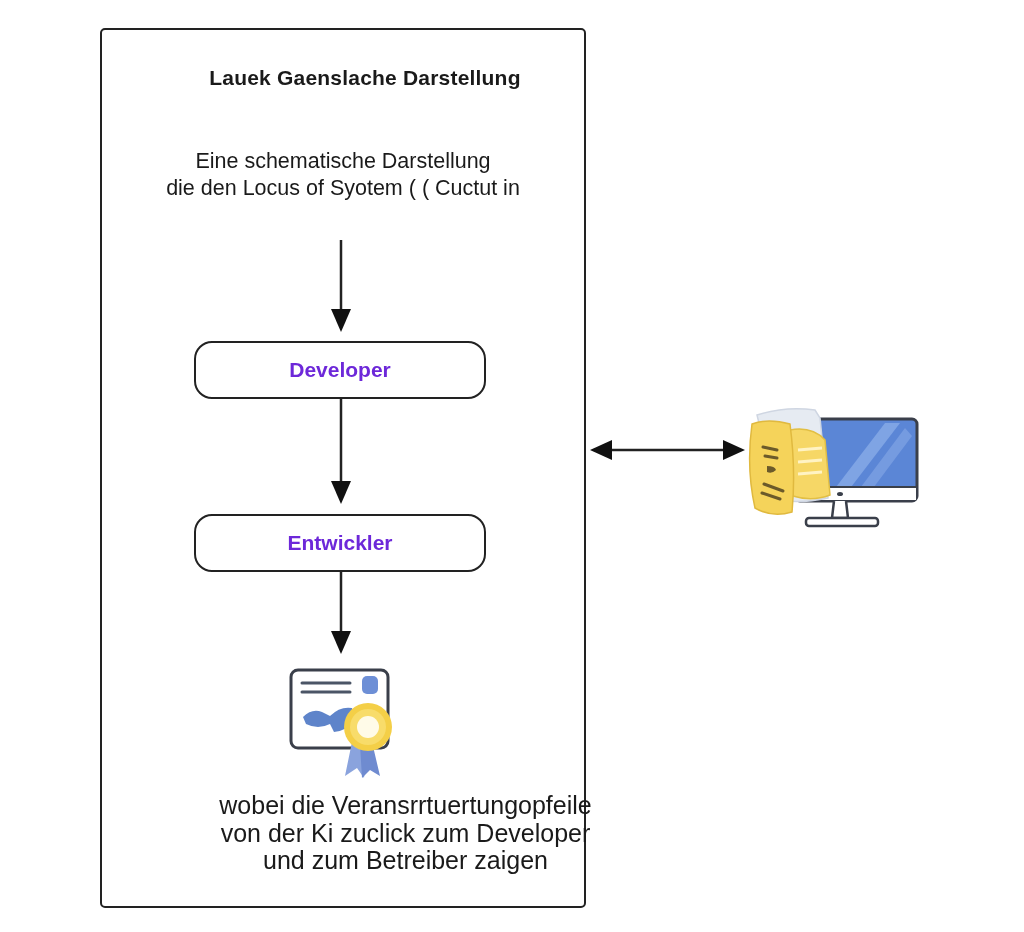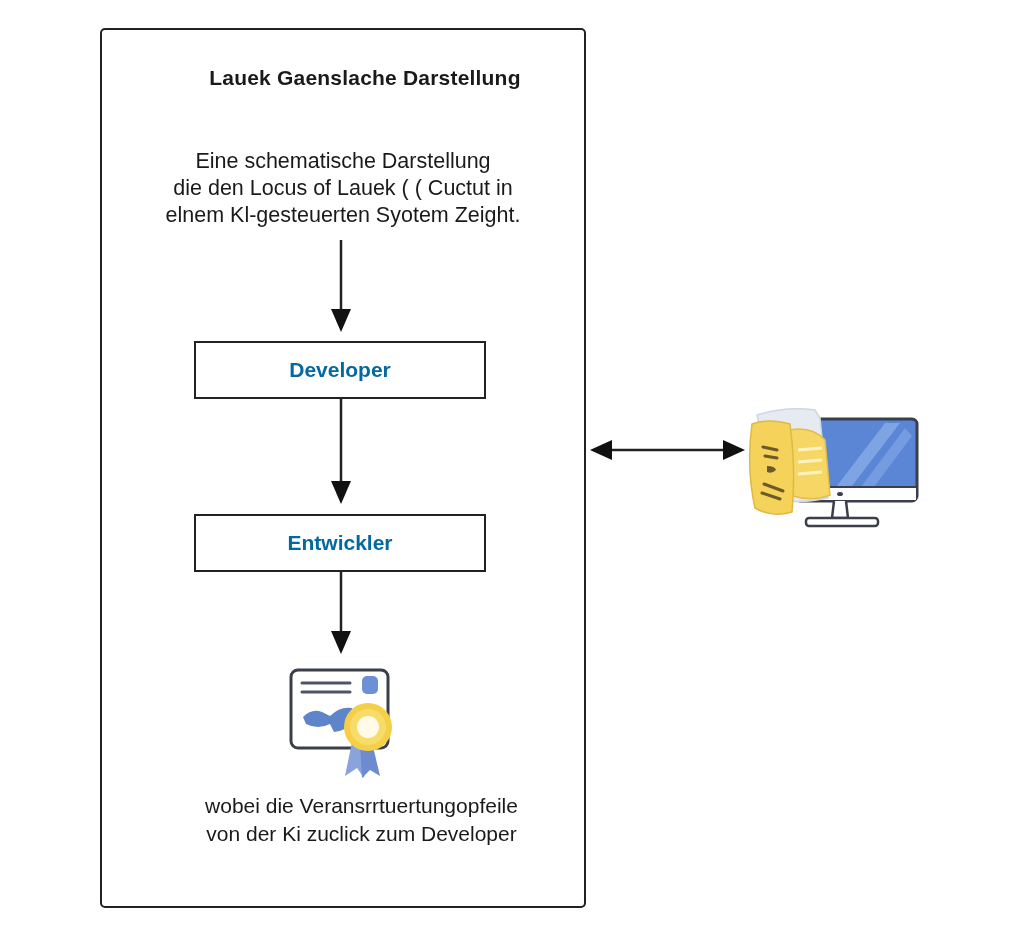--- a/index.html
+++ b/index.html
@@ -6,53 +6,53 @@
   body { width:1024px; height:932px; position:relative; overflow:hidden;
          font-family:"Liberation Sans", "DejaVu Sans", sans-serif; color:#1a1a1a; }
   .frame { position:absolute; left:100px; top:28px; width:486px; height:880px;
            border:2.5px solid #222; border-radius:5px; box-sizing:border-box; background:#fff; }
   .title { position:absolute; left:100px; top:66px; width:530px; text-align:center;
            font-weight:bold; font-size:21px; letter-spacing:0.2px; color:#1a1a1a; }
   .desc { position:absolute; left:100px; top:148px; width:486px; text-align:center;
           font-size:21.5px; line-height:27px; color:#1a1a1a; }
   .desc div { white-space:nowrap; }
   .node { position:absolute; left:194px; width:292px; height:58px; box-sizing:border-box;
-          border:2.5px solid #222; border-radius:0; background:#fff;
+          border:2.5px solid #222; border-radius:18px; background:#fff;
           display:flex; align-items:center; justify-content:center;
-          font-weight:bold; font-size:21px; color:#0369a1; }
+          font-weight:bold; font-size:21px; color:#6d28d9; }
   .node.dev { top:341px; }
   .node.op { top:514px; }
   .footer { position:absolute; left:100px; top:792px; width:523px; text-align:center;
-            font-size:21px; line-height:27.5px; color:#1a1a1a; }
+            font-size:25px; line-height:27.5px; color:#1a1a1a;padding-left:44px; }
   .footer div { white-space:nowrap; }
   svg.overlay { position:absolute; left:0; top:0; width:1024px; height:932px; pointer-events:none; }
 </style>
 </head>
 <body>
 
 <div class="frame"></div>
 
 <div class="title">Lauek Gaenslache Darstellung</div>
 
 <div class="desc">
   <div>Eine schematische Darstellung</div>
-  <div>die den Locus  of Lauek  ( ( Cuctut in</div>
-  <div>elnem Kl-gesteuerten Syotem Zeight.</div>
+  <div>die den Locus  of Syotem  ( ( Cuctut in</div>
 </div>
 
 <div class="node dev">
   <span>Developer</span>
 </div>
 <div class="node op">
   <span>Entwickler</span>
 </div>
 
 <div class="footer">
   <div>wobei die Veransrrtuertungopfeile</div>
   <div>von der Ki zuclick zum Developer</div>
+  <div>und zum Betreiber zaigen</div>
 </div>
 
 <svg class="overlay" viewBox="0 0 1024 932" xmlns="http://www.w3.org/2000/svg">
 
   <g>
     <line x1="341" y1="240" x2="341" y2="312" stroke="#222" stroke-width="2.5"></line>
     <polygon points="331,309 351,309 341,332" fill="#111"></polygon>
   </g>
 
   <g>

